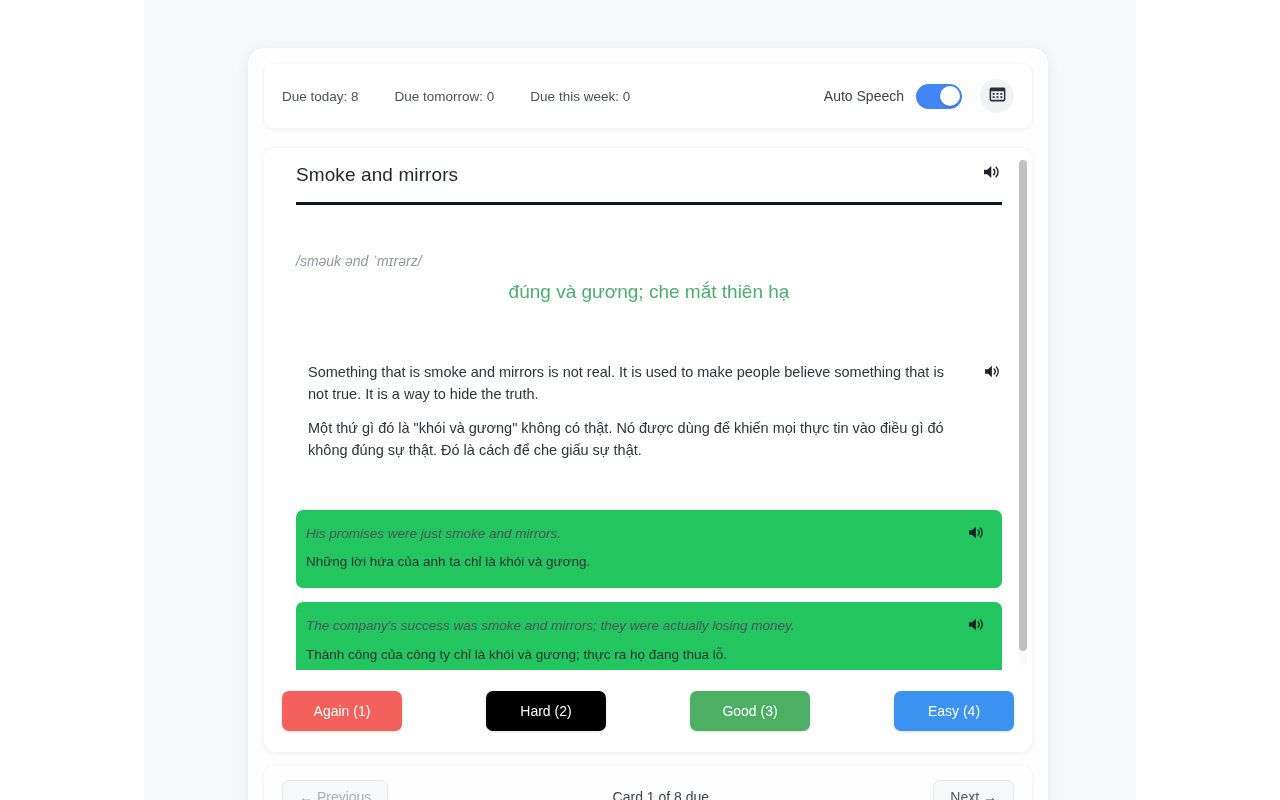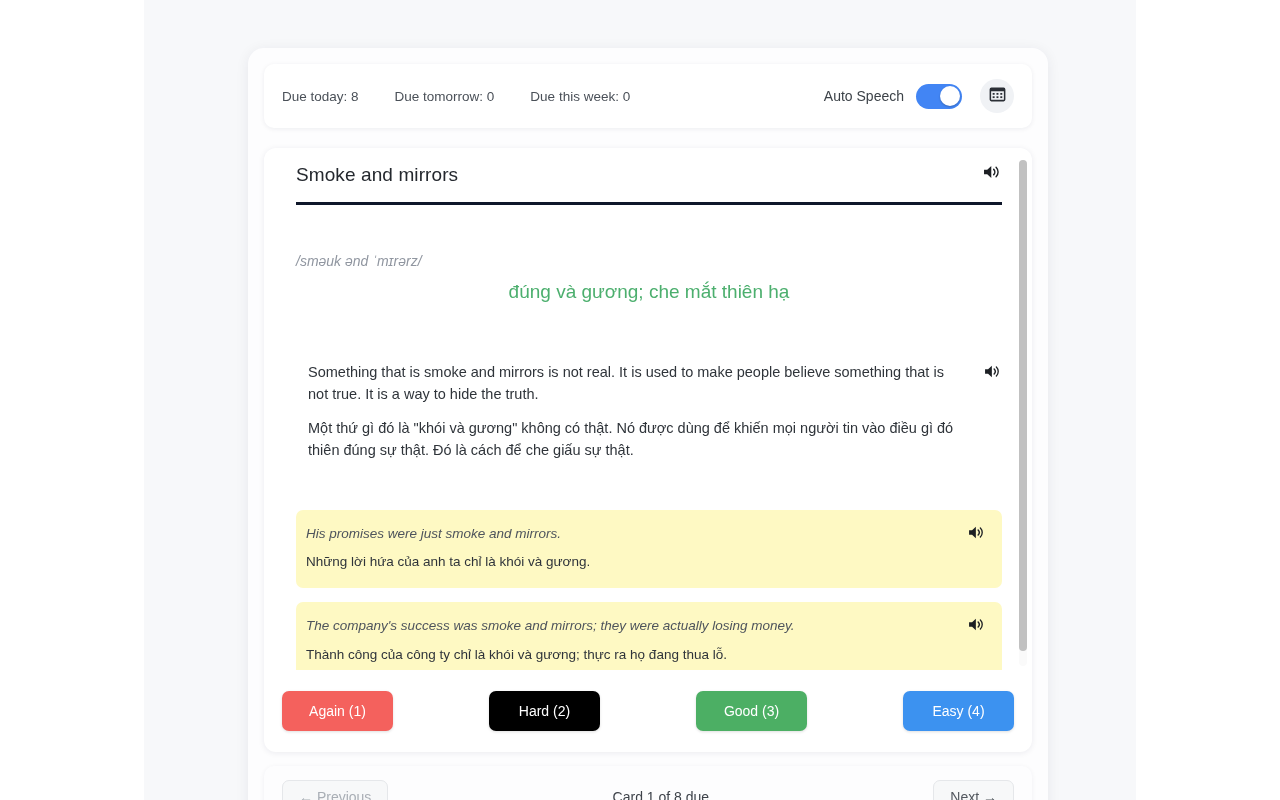--- a/index.html
+++ b/index.html
@@ -157,21 +157,21 @@
   }
   .def-vi {
     margin-top: 11px;
     font-size: 14.5px;
     line-height: 1.55;
     color: #2f343a;
   }
 
   .examples { margin-top: 48px; }
   .example {
-    background: #fef9c3;
+    background: #22c55e;
     border-radius: 7px;
     padding: 14px 16px 16px 10px;
     display: flex;
     align-items: flex-start;
     gap: 10px;
     margin-bottom: 14px;
   }
   .example-texts { flex: 1; }
   .ex-en {
     font-size: 13.5px;
@@ -218,21 +218,21 @@
 
   
   .ratings {
     height: 82px;
     display: flex;
     align-items: center;
     justify-content: space-between;
     padding: 0 18px;
   }
   .rate-btn {
-    width: 111px;
+    width: 120px;
     height: 40px;
     border: none;
     border-radius: 7px;
     color: #ffffff;
     font-size: 14px;
     font-family: "Liberation Sans", sans-serif;
     cursor: pointer;
     box-shadow: 0 1px 3px rgba(0,0,0,0.13);
   }
 
@@ -316,21 +316,21 @@
             </svg>
           </button>
         </div>
 
         <div class="phonetic">/sməuk ənd ˈmɪrərz/</div>
         <div class="meaning">đúng và gương; che mắt thiên hạ</div>
 
         <div class="definition-block">
           <div class="definition-texts">
             <p class="def-en">Something that is smoke and mirrors is not real. It is used to make people believe something that is not true. It is a way to hide the truth.</p>
-            <p class="def-vi">Một thứ gì đó là "khói và gương" không có thật. Nó được dùng để khiến mọi người tin vào điều gì đó thiên đúng sự thật. Đó là cách để che giấu sự thật.</p>
+            <p class="def-vi">Một thứ gì đó là "khói và gương" không có thật. Nó được dùng để khiến mọi thực tin vào điều gì đó không đúng sự thật. Đó là cách để che giấu sự thật.</p>
           </div>
           <button class="speaker-btn" style="margin-top:3px">
             <svg width="18" height="15" viewBox="0 0 20 17">
               <path d="M1 6h3.4L8.7 2.1v12.8L4.4 11H1z" fill="#1d2024"></path>
               <path d="M11.3 5.7a4 4 0 0 1 0 5.6" stroke="#1d2024" stroke-width="1.6" fill="none" stroke-linecap="round"></path>
               <path d="M13.8 3.4a7.2 7.2 0 0 1 0 10.2" stroke="#1d2024" stroke-width="1.5" fill="none" stroke-linecap="round"></path>
             </svg>
           </button>
         </div>
 

